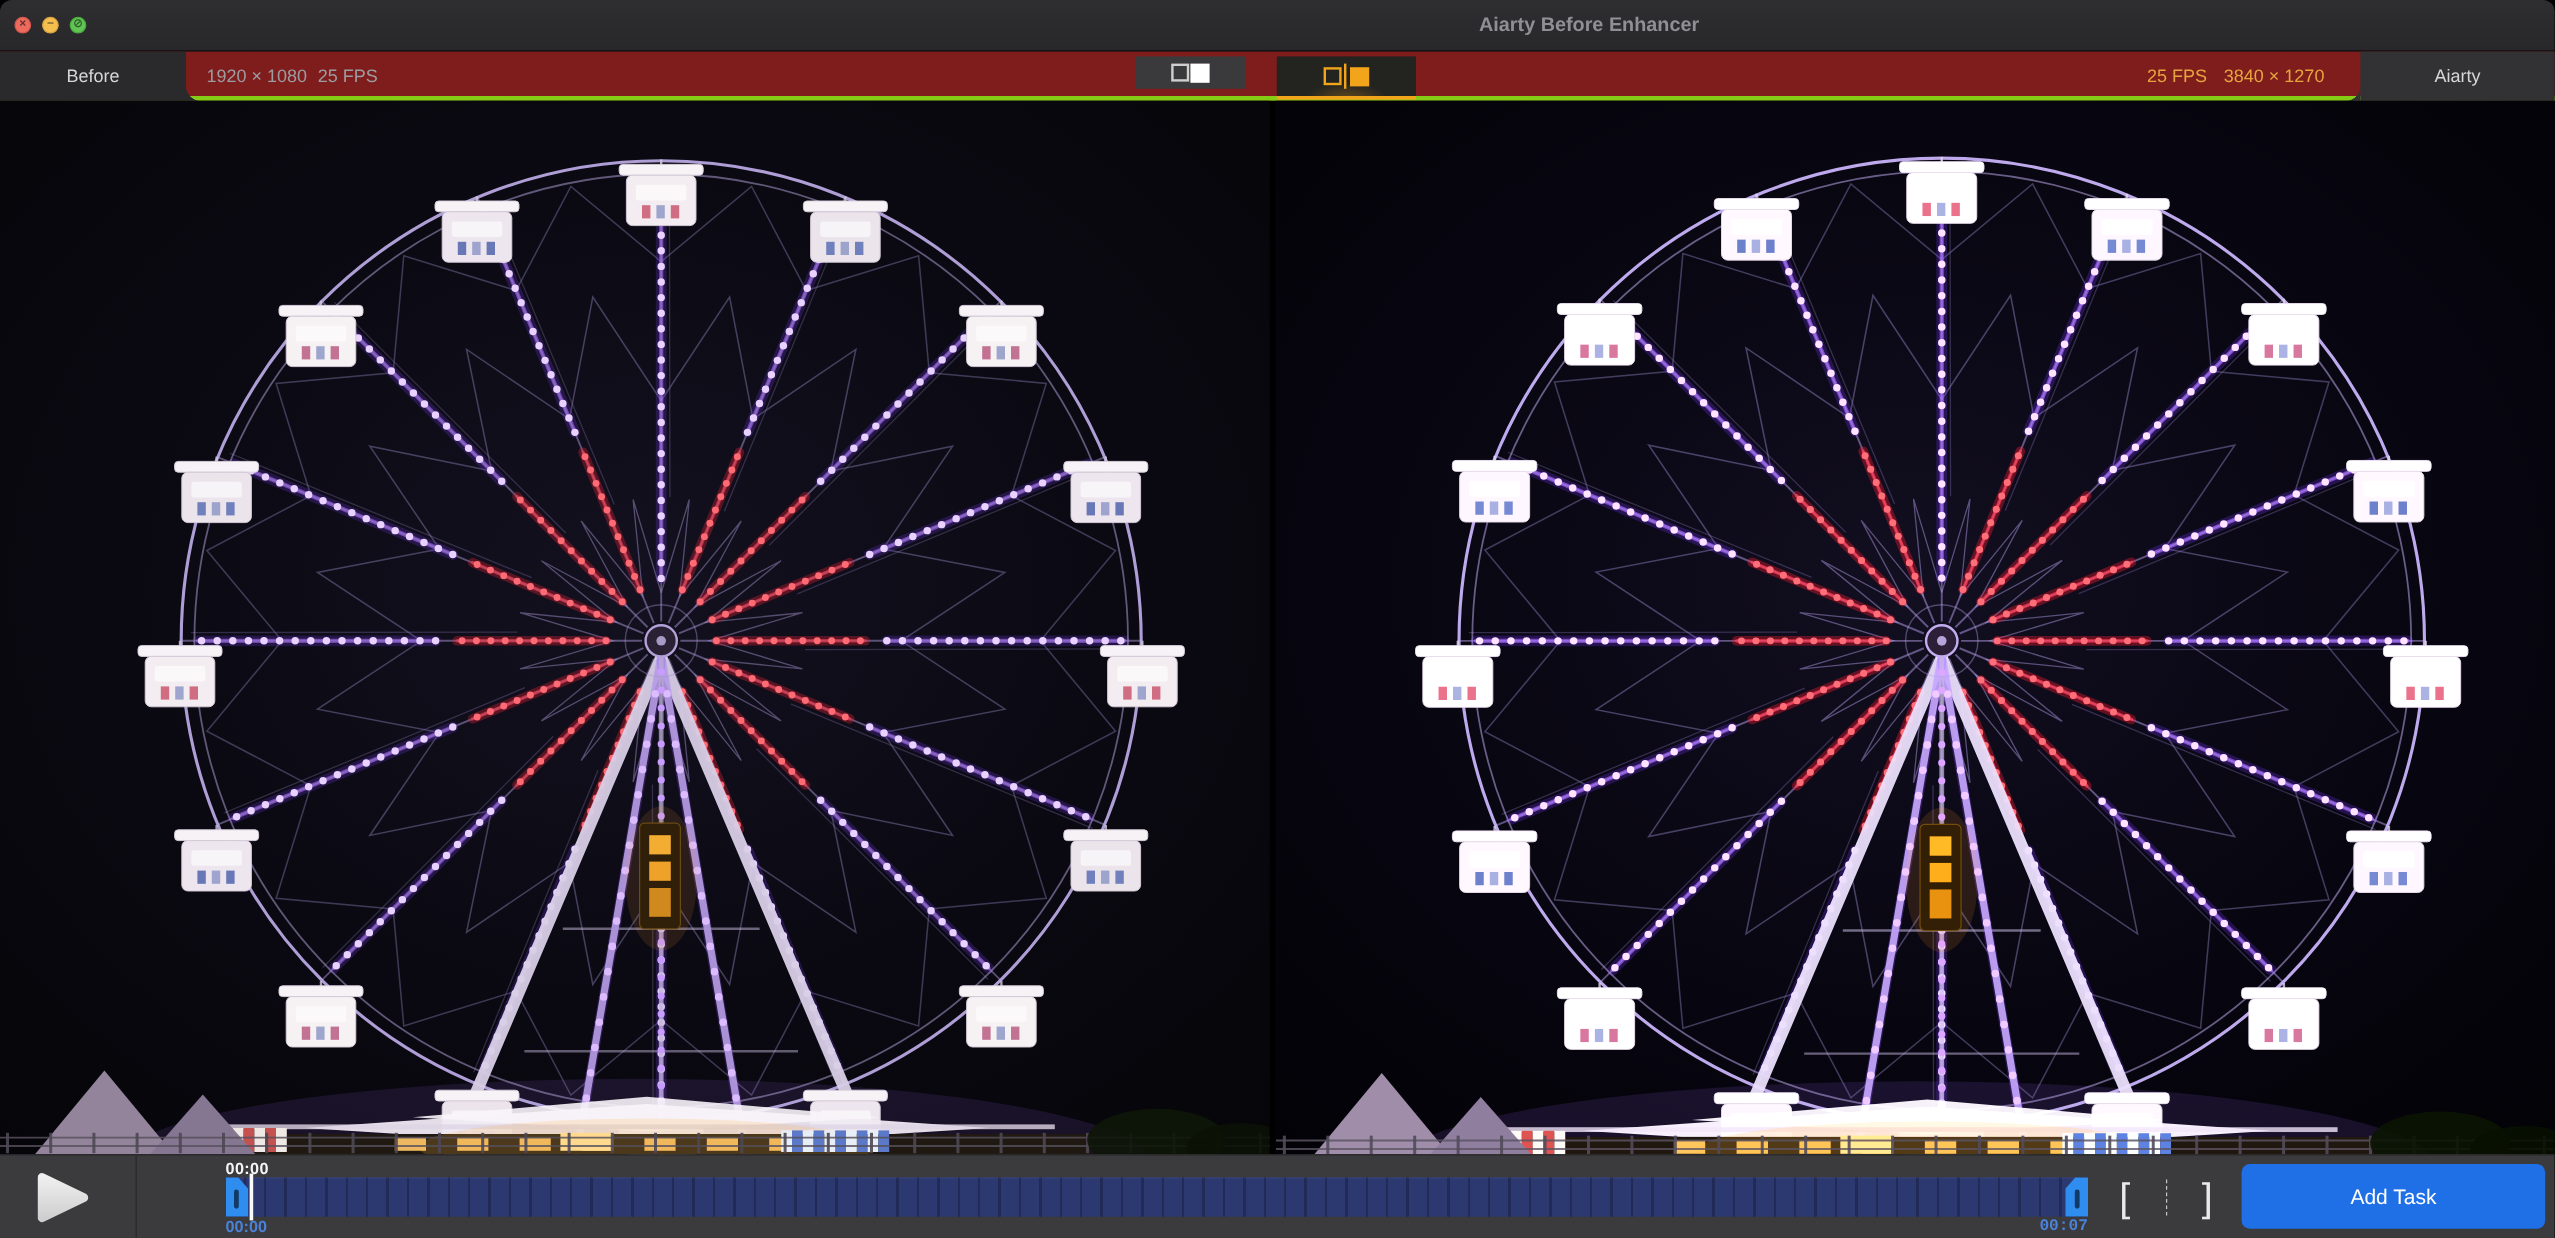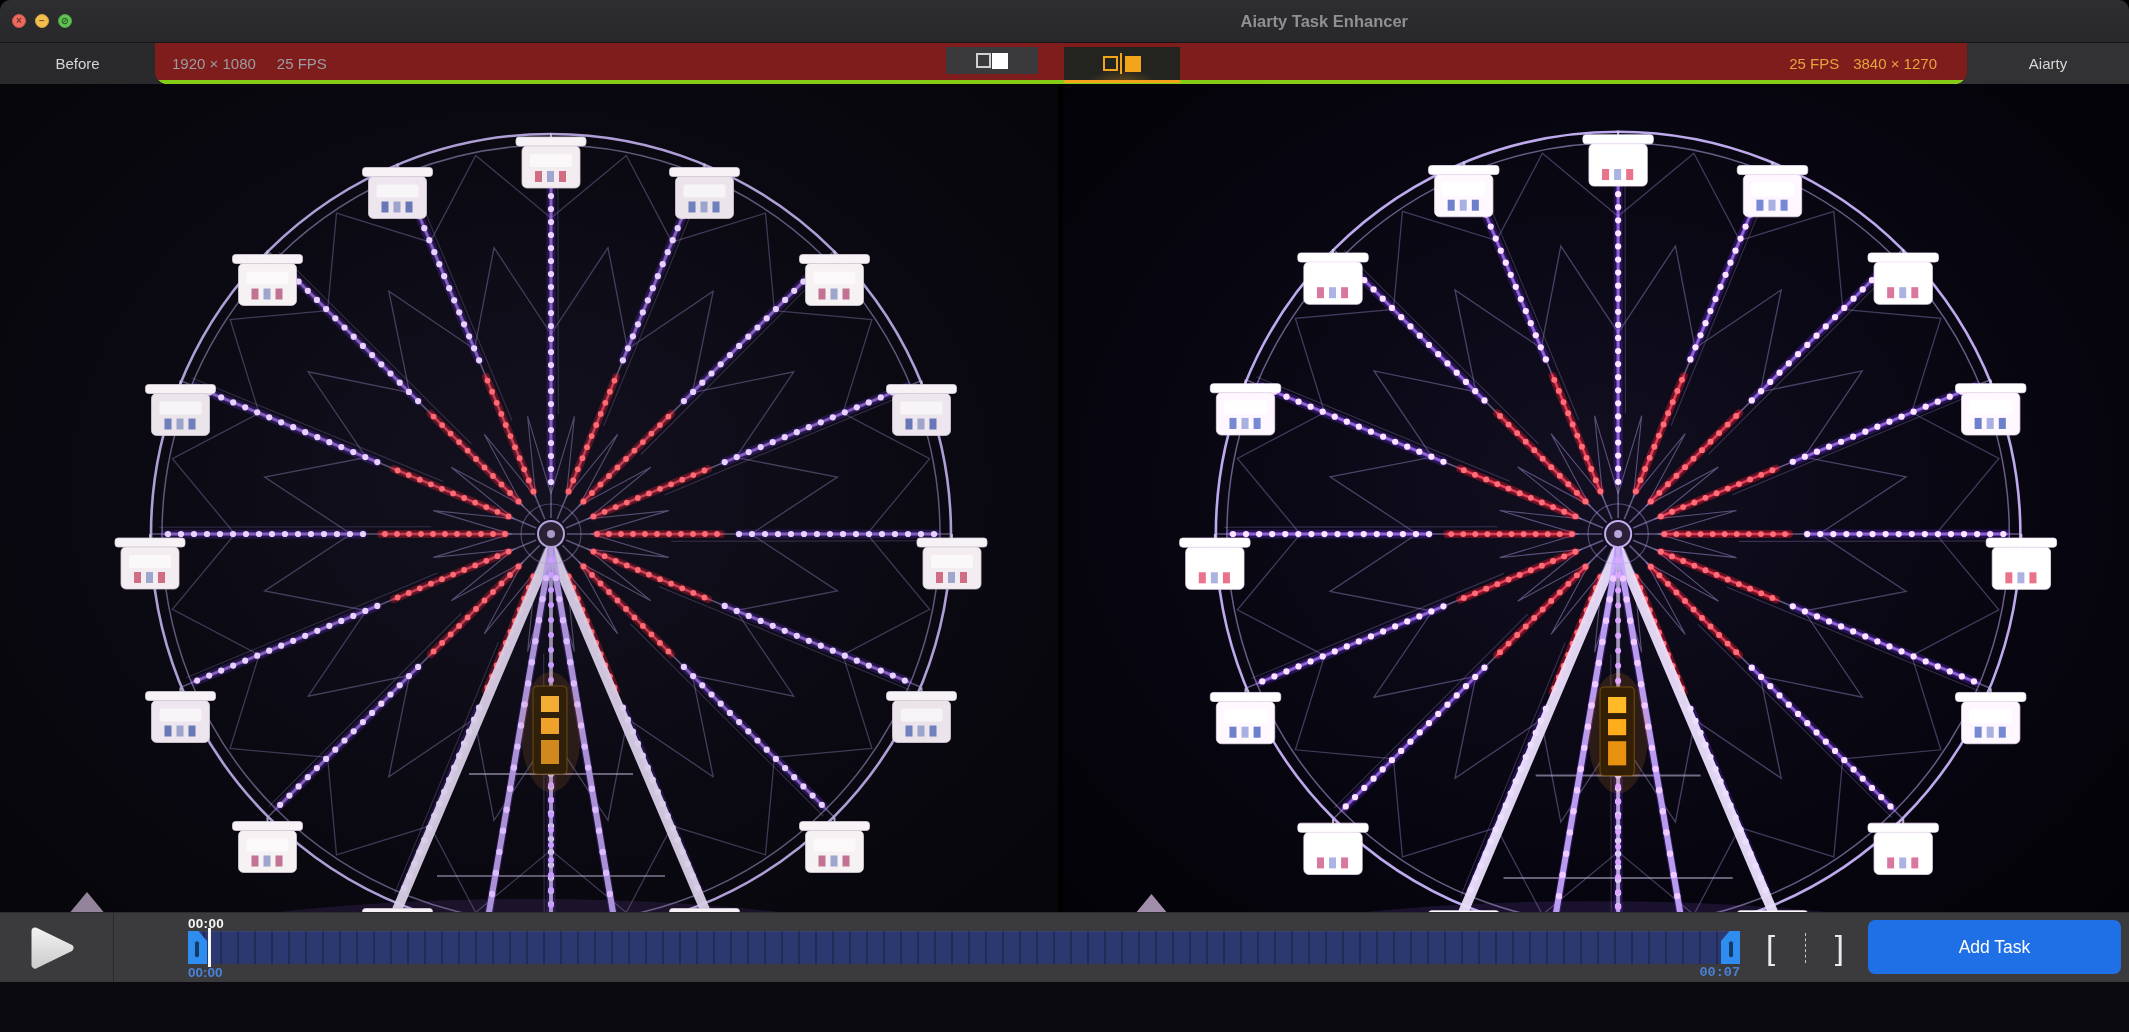--- a/index.html
+++ b/index.html
@@ -25,21 +25,21 @@
   .topbar{position:absolute;left:0;top:43px;width:100%;height:41px;background:#7f1d1d;border-bottom:4px solid #84cc16;}
   .tab{position:absolute;top:0;height:41px;background:#2a2a2c;color:#d6d6d6;font-size:15px;
     display:flex;align-items:center;justify-content:center;cursor:default;}
   .tab-before{left:0;width:155px;}
   .tab-before::after{content:'';position:absolute;right:-13px;bottom:0;width:13px;height:13px;
     background:radial-gradient(circle at 100% 0, rgba(0,0,0,0) 13px, #2a2a2c 13.5px);}
   .tab-after{right:0;width:162px;background:#323234;}
   .tab-after::before{content:'';position:absolute;left:-13px;bottom:0;width:13px;height:13px;
     background:radial-gradient(circle at 0 0, rgba(0,0,0,0) 13px, #323234 13.5px);}
   .meta{position:absolute;top:0;height:41px;display:flex;align-items:center;font-size:15px;white-space:nowrap;}
-  .meta-before{left:172px;gap:21px;color:#9c9ca1;}
+  .meta-before{left:172px;gap:9px;color:#9c9ca1;}
   .meta-after{right:192px;gap:14px;color:var(--meta-orange,#e7a43e);}
   
   .mode{position:absolute;border:none;padding:0;display:flex;align-items:center;justify-content:center;cursor:pointer;background:transparent;}
   .mode.single{left:946px;top:4px;width:92px;height:27px;background:#3a3a3c;}
   .mode.split{left:1064px;top:4px;width:116px;height:33px;background:#232320;}
   .mode.split::after{content:'';position:absolute;left:0;right:0;bottom:-3px;height:3px;background:var(--accent-orange,#f2a41b);}
   .mode.split::before{content:'';position:absolute;left:20%;right:20%;bottom:-3px;height:14px;
     background:radial-gradient(ellipse at 50% 100%, rgba(242,164,27,.30), rgba(242,164,27,0) 70%);}
   .ic-split{position:relative;display:flex;align-items:center;}
   .ic-split .sq-l{width:15px;height:15px;border:2px solid #cfcfcf;background:transparent;}
@@ -48,21 +48,21 @@
   .ic-split.orange .mid{width:2px;height:21px;background:var(--accent-orange,#f2a41b);margin:0 2px;}
   .ic-split.orange .sq-r{background:var(--accent-orange,#f2a41b);}
   
   .preview{position:absolute;left:0;top:84px;width:100%;height:878px;display:flex;background:#000;}
   .panel{position:relative;height:878px;overflow:hidden;background:#07070c;}
   .panel.before{width:1058px;}
   .panel.after{width:1066px;margin-left:5px;}
   .panel.after .wheel{filter:brightness(1.07) saturate(1.1) contrast(1.03);}
   .wheel{position:absolute;inset:0;}
   
-  .controls{position:absolute;left:0;top:912px;width:100%;height:70px;background:#3b3b3d;border-top:1px solid #2c2c2e;}
+  .controls{position:absolute;left:0;top:962px;width:100%;height:70px;background:#3b3b3d;border-top:1px solid #2c2c2e;}
   .play{position:absolute;left:18px;top:8px;width:76px;height:54px;background:transparent;border:none;cursor:pointer;
     display:flex;align-items:center;justify-content:flex-start;padding-left:8px;}
   .ctl-divider{position:absolute;left:113px;top:0;bottom:0;width:1px;background:#2a2a2c;}
   .time-current{position:absolute;left:188px;top:3px;color:#f5f5f5;font-size:13.5px;font-weight:700;letter-spacing:.3px;}
   .track{position:absolute;left:188px;top:18px;width:1552px;height:33px;border-radius:2px;cursor:pointer;
     background:repeating-linear-gradient(90deg,var(--timeline-track,#2c3870) 0 15px,var(--timeline-separator,#212b56) 15px 17px);
     box-shadow:inset 0 1px 0 rgba(255,255,255,.06);}
   .handle{position:absolute;top:0;width:19px;height:33px;background:var(--handle-blue,#2f8df0);cursor:ew-resize;}
   .handle.left{left:0;clip-path:polygon(0 0,55% 0,100% 30%,100% 100%,0 100%);}
   .handle.right{right:0;clip-path:polygon(45% 0,100% 0,100% 100%,0 100%,0 30%);}
@@ -90,21 +90,21 @@
       <span class="tl close">
           <i>×</i>
         </span>
       <span class="tl min">
           <i>−</i>
         </span>
       <span class="tl zoom">
           <i>⊘</i>
         </span>
     </div>
-    <div class="win-title">Aiarty Task Enhancer</div>
+    <div class="win-title">Aiarty Before Enhancer</div>
   </div>
 
   <div class="topbar">
     <div class="tab tab-before">
       <span>Before</span>
     </div>
     <div class="meta meta-before">
       <span>1920 × 1080</span>
       <span>25 FPS</span>
     </div>

